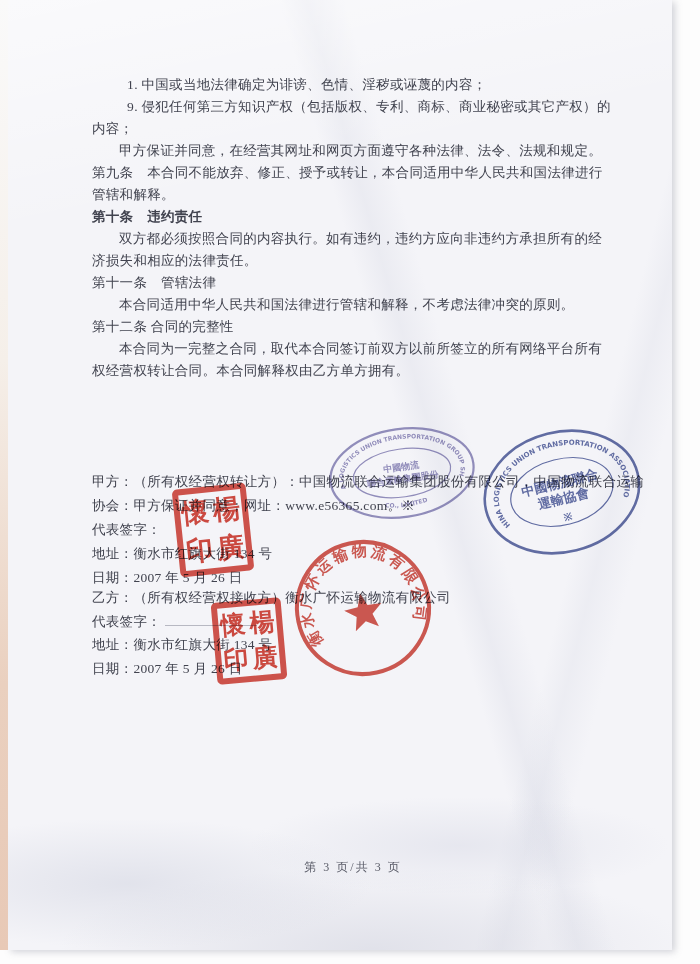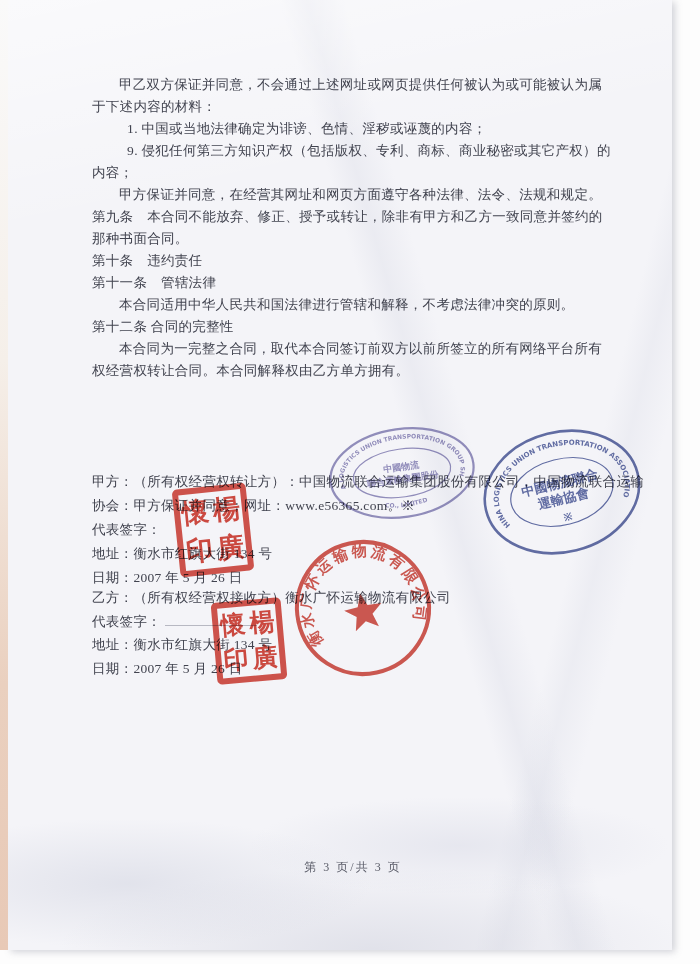--- a/index.html
+++ b/index.html
@@ -27,21 +27,21 @@
   }
   
   .textcol{
     position:absolute;left:92px;top:74px;width:522px;
     font-size:13.5px;line-height:22px;color:#41434f;letter-spacing:.3px;
   }
   .textcol p{margin:0;}
   .indent{text-indent:2em;}
   .listitem{text-indent:2.6em;}
   .mt8{margin-top:8px;}
-  .mt4{margin-top:4px;}
+  .mt4{margin-top:4px;font-weight:bold;}
   .party{
     position:absolute;left:92px;width:522px;
     font-size:13.5px;line-height:24px;color:#41434f;letter-spacing:.3px;
   }
   .party-a{top:470px;}
   .party-b{top:586px;line-height:23.5px;}
   .party div{white-space:nowrap;}
   .sig-line{display:inline-block;width:92px;border-bottom:1px solid rgba(70,72,95,.35);height:12px;margin-left:4px;}
   .footer{
     position:absolute;left:92px;top:859px;width:522px;text-align:center;
@@ -64,26 +64,26 @@
   .svgtxt-latin{font-family:"DejaVu Sans","Liberation Sans",sans-serif;font-weight:bold;}
   .svgtxt-cjk{font-family:"Liberation Serif",serif;font-weight:bold;}
 </style>
 </head>
 <body>
 
 <div class="paper"></div>
 <div class="edge-strip"></div>
 
 <div class="textcol">
-  <p class="indent">甲乙双方保证并同意，不会通过上述网址或网页提供任何被认为或可能被认为属于下述内容的材料：</p>
   <p class="listitem">1. 中国或当地法律确定为诽谤、色情、淫秽或诬蔑的内容；</p>
   <p class="listitem">9. 侵犯任何第三方知识产权（包括版权、专利、商标、商业秘密或其它产权）的内容；</p>
   <p class="indent mt8">甲方保证并同意，在经营其网址和网页方面遵守各种法律、法令、法规和规定。</p>
-  <p>第九条　本合同不能放弃、修正、授予或转让，除非有甲方和乙方一致同意并签约的那种书面合同。</p>
+  <p>第九条　本合同不能放弃、修正、授予或转让，本合同适用中华人民共和国法律进行管辖和解释。</p>
   <p class="mt4">第十条　违约责任</p>
+  <p class="indent">双方都必须按照合同的内容执行。如有违约，违约方应向非违约方承担所有的经济损失和相应的法律责任。</p>
   <p>第十一条　管辖法律</p>
   <p class="indent">本合同适用中华人民共和国法律进行管辖和解释，不考虑法律冲突的原则。</p>
   <p>第十二条 合同的完整性</p>
   <p class="indent">本合同为一完整之合同，取代本合同签订前双方以前所签立的所有网络平台所有权经营权转让合同。本合同解释权由乙方单方拥有。</p>
 </div>
 
 <div class="party party-a">
   <div>甲方：（所有权经营权转让方）：中国物流联合运输集团股份有限公司，中国物流联合运输</div>
   <div>协会：甲方保证并同意；网址：www.e56365.com。※</div>
   <div>代表签字：</div>

